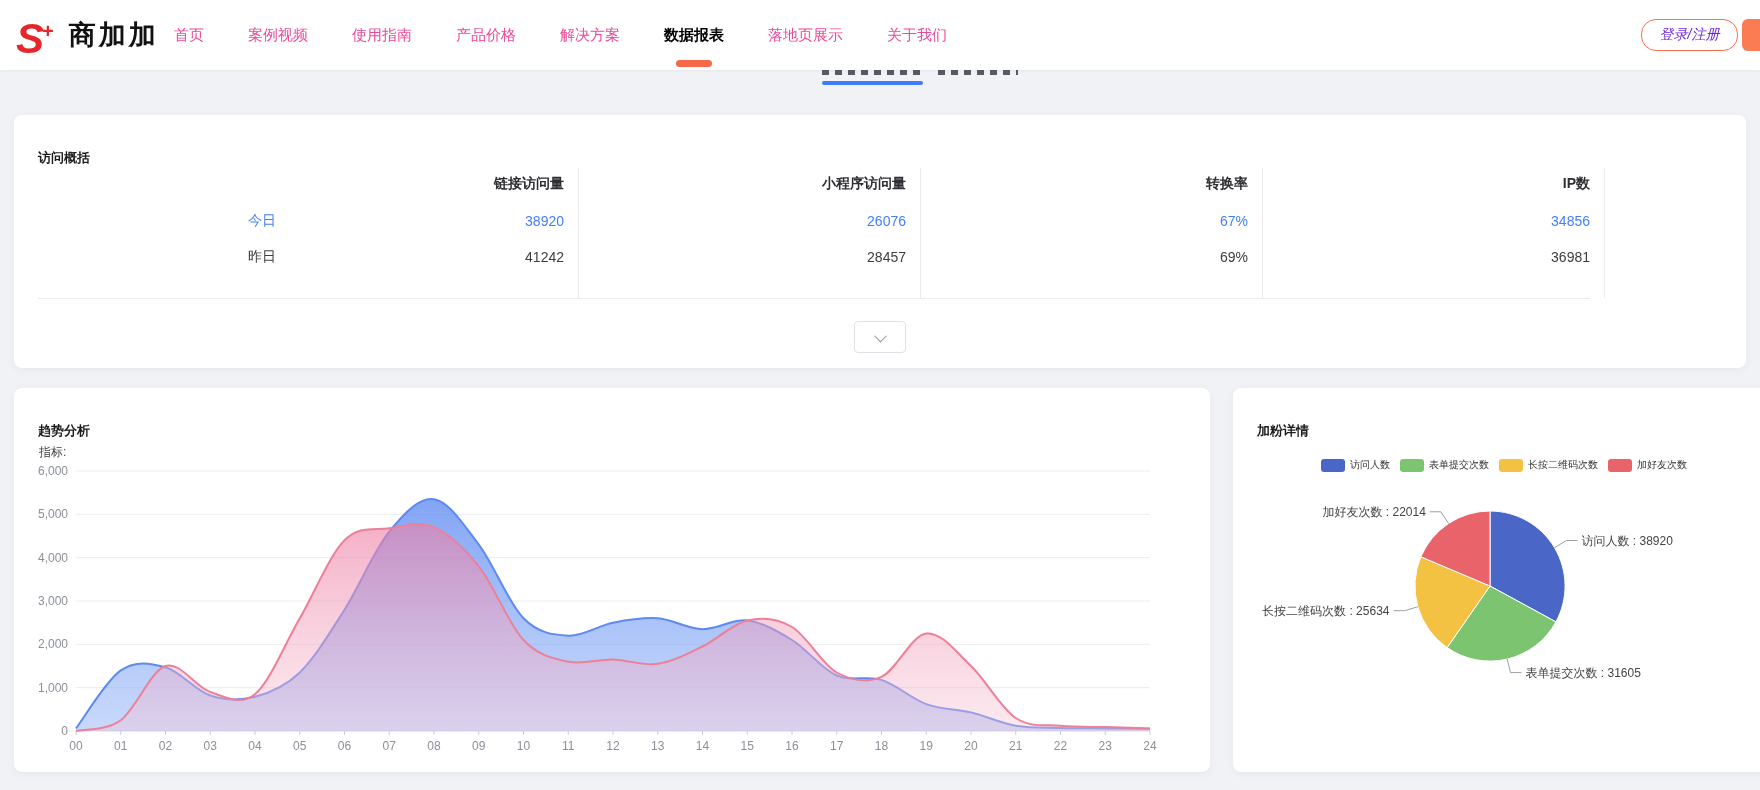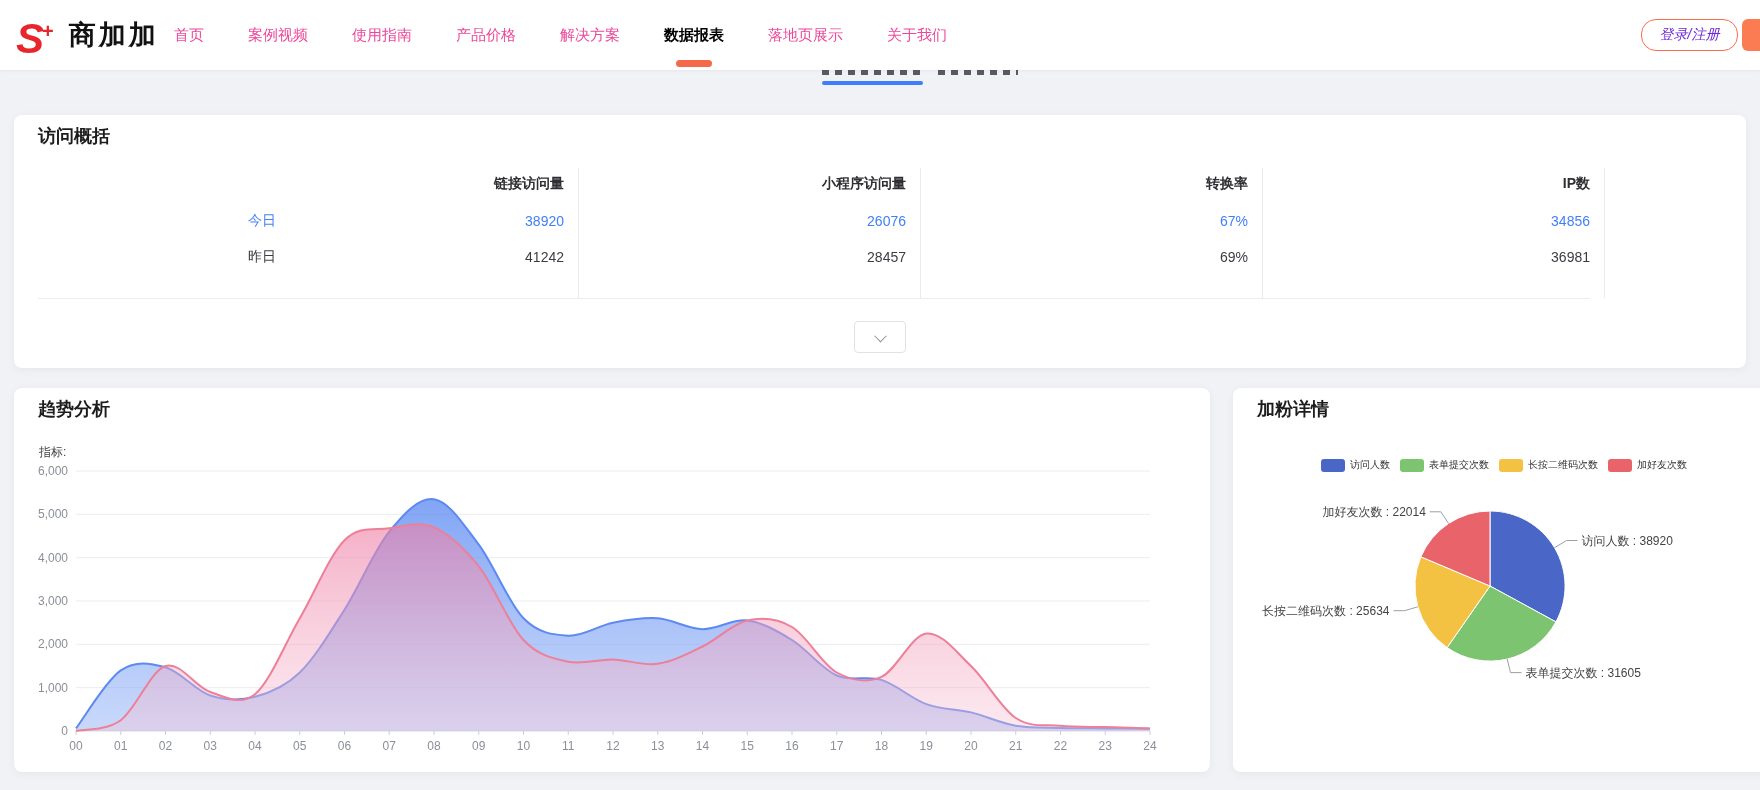--- a/index.html
+++ b/index.html
@@ -21,21 +21,21 @@
                background:#fff; border-radius:15px; font-size:14px; display:flex; align-items:center; justify-content:center; cursor:pointer;font-style:italic; }
   .clipped-btn { position:absolute; left:1742px; top:19px; width:44px; height:32px; background:#fb7c52; border-radius:6px; cursor:pointer; }
 
   
   .tab-frag { position:absolute; top:68px; height:7px; z-index:1;
               background:repeating-linear-gradient(90deg,#3c4048 0 7px,transparent 7px 13px); opacity:0.85; }
   .tab-underline { position:absolute; left:822px; top:81px; width:101px; height:4px; border-radius:2px; background:#3f7dfc; z-index:1; }
 
   
   .panel { position:absolute; background:#fff; border-radius:8px; box-shadow:0 2px 10px rgba(0,0,0,0.05); }
-  .panel-title { position:absolute; left:24px; top:9px; font-size:18px; font-weight:700; color:#1c1c1c; }
+  .panel-title { position:absolute; left:24px; top:34px; font-size:13px; font-weight:700; color:#1c1c1c; }
   #panel-overview { left:14px; top:115px; width:1732px; height:253px; }
   #panel-trend    { left:14px; top:388px; width:1196px; height:384px; }
   #panel-fans     { left:1233px; top:388px; width:620px; height:384px; }
 
   
   .ov-table { position:absolute; left:0; top:50px; width:1732px;margin-left:12px; }
   .t-row { display:flex; align-items:center; }
   .t-row.head { height:38px; }
   .t-row.data { height:36px; }
   .cell { font-size:14px; text-align:right; padding-right:26px; white-space:nowrap; }

